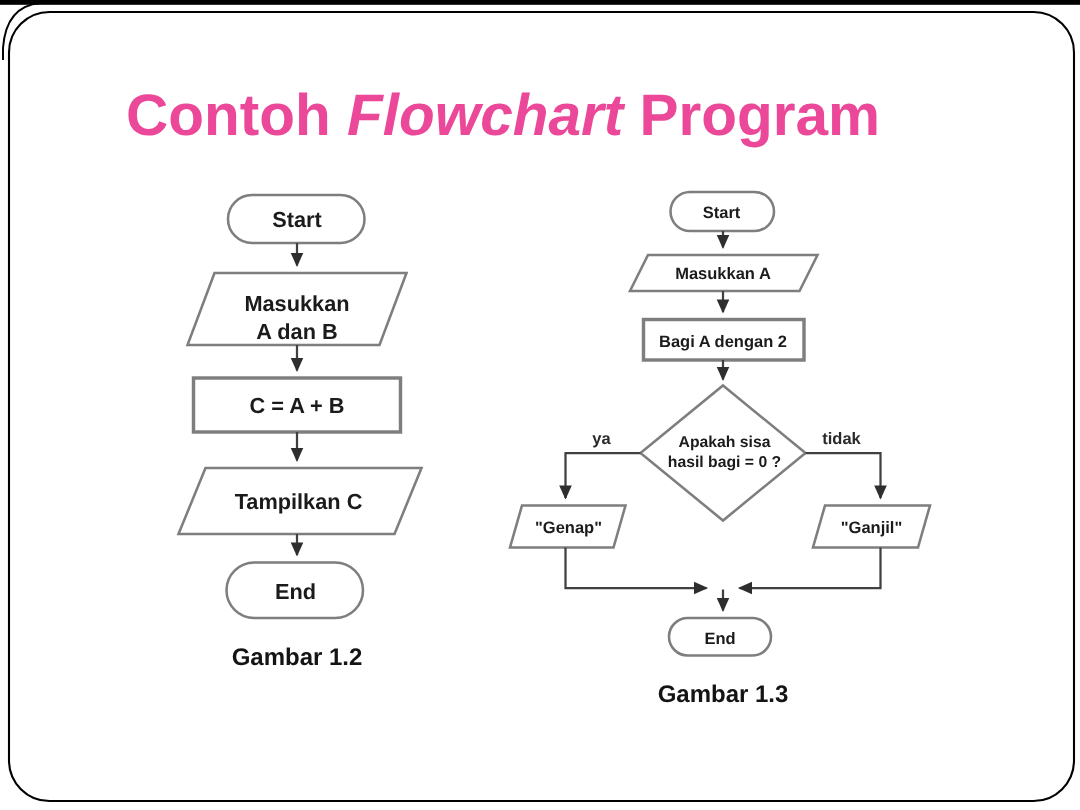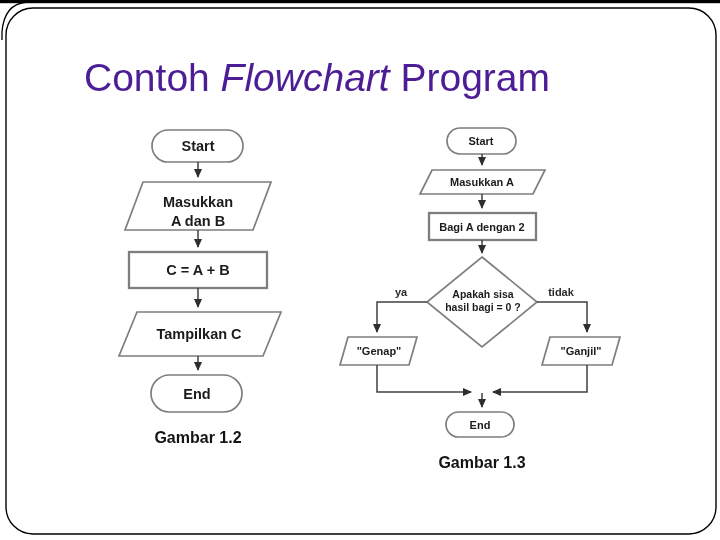--- a/index.html
+++ b/index.html
@@ -3,21 +3,21 @@
 <meta charset="utf-8">
 <style>
   html,body{margin:0;padding:0;background:#ffffff;}
   #slide{
     position:relative;width:720px;height:540px;background:#ffffff;
     font-family:"Liberation Sans",sans-serif;overflow:hidden;
   }
   #diagram-svg{position:absolute;left:0;top:0;width:720px;height:540px;}
   .title{
     position:absolute;left:84px;top:56px;width:560px;
-    font-size:39px;font-weight:400;color:#4c1d95;letter-spacing:0px;
+    font-size:39px;font-weight:700;color:#ec4899;letter-spacing:0px;
     white-space:nowrap;
   }
   .title .it{font-style:italic;}
   
   .node-text-l{font-family:"Liberation Sans",sans-serif;font-size:14.5px;font-weight:700;fill:#1b1b1b;text-anchor:middle;}
   .node-text-r{font-family:"Liberation Sans",sans-serif;font-size:11px;font-weight:700;fill:#1b1b1b;text-anchor:middle;}
   .node-text-r-sm{font-family:"Liberation Sans",sans-serif;font-size:10.5px;font-weight:700;fill:#1b1b1b;text-anchor:middle;}
   .caption-text{font-family:"Liberation Sans",sans-serif;font-size:16px;font-weight:700;fill:#141414;text-anchor:middle;}
   .branch-text{font-family:"Liberation Sans",sans-serif;font-size:11px;font-weight:700;fill:#2a2a2a;text-anchor:middle;}
   .shape{fill:#ffffff;stroke:#7e7e7e;stroke-width:1.7;}

